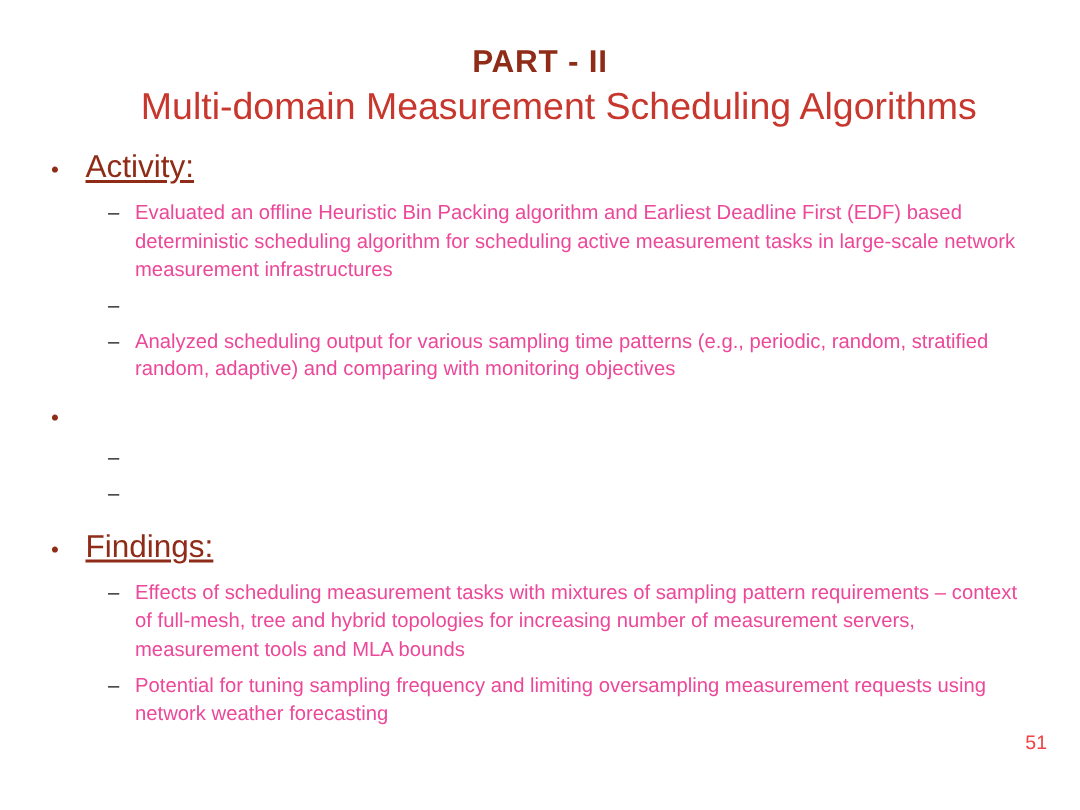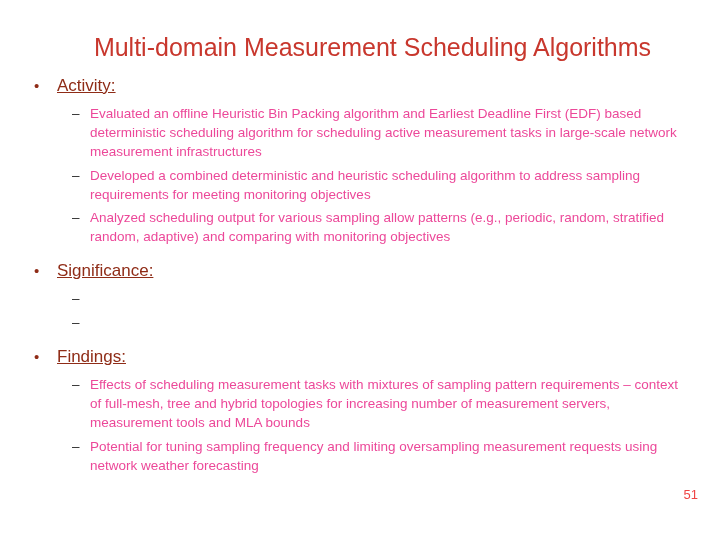--- a/index.html
+++ b/index.html
@@ -46,21 +46,21 @@
     align-items: baseline;
     padding-left: 34px;
     margin: 14px 0 9px 0;
   }
   .bullet {
     flex: 0 0 23px;
     font-size: 15px;
     color: #8f2c17;
   }
   .heading {
-    font-size: 17px;
+    font-size: 21px;
     color: #8f2c17;
     text-decoration: underline;
   }
   .item {
     display: flex;
     align-items: flex-start;
     padding-left: 72px;
     padding-right: 28px;
     margin-bottom: 5px;
   }
@@ -81,47 +81,46 @@
     top: 487px;
     font-size: 13px;
     color: #ef4444;
   }
 </style>
 </head>
 <body>
 
 <div class="slide">
 
+  <div class="title">PART - II</div>
   <div class="subtitle">Multi-domain Measurement Scheduling Algorithms</div>
 
   <div class="content">
 
     <div class="section">
       <div class="heading-row">
         <span class="bullet">•</span>
         <span class="heading">Activity:</span>
       </div>
       <div class="item">
         <span class="dash">–</span>
         <span class="item-text">Evaluated an offline Heuristic Bin Packing algorithm and Earliest Deadline First (EDF) based deterministic scheduling algorithm for scheduling active measurement tasks in large-scale network measurement infrastructures</span>
       </div>
       <div class="item">
         <span class="dash">–</span>
-        <span class="item-text">Developed a combined deterministic and heuristic scheduling algorithm to address sampling requirements for meeting monitoring objectives</span>
       </div>
       <div class="item">
         <span class="dash">–</span>
-        <span class="item-text">Analyzed scheduling output for various sampling allow patterns (e.g., periodic, random, stratified random, adaptive) and comparing with monitoring objectives</span>
+        <span class="item-text">Analyzed scheduling output for various sampling time patterns (e.g., periodic, random, stratified random, adaptive) and comparing with monitoring objectives</span>
       </div>
     </div>
 
     <div class="section">
       <div class="heading-row">
         <span class="bullet">•</span>
-        <span class="heading">Significance:</span>
       </div>
       <div class="item">
         <span class="dash">–</span>
       </div>
       <div class="item">
         <span class="dash">–</span>
       </div>
     </div>
 
     <div class="section">

